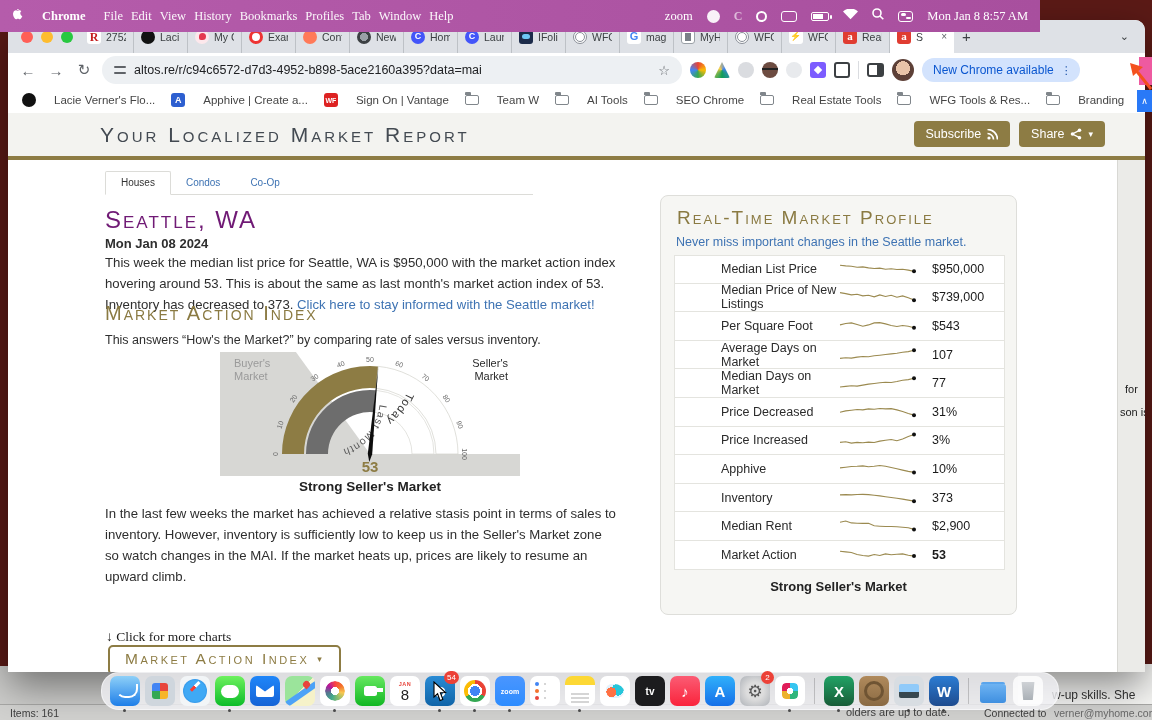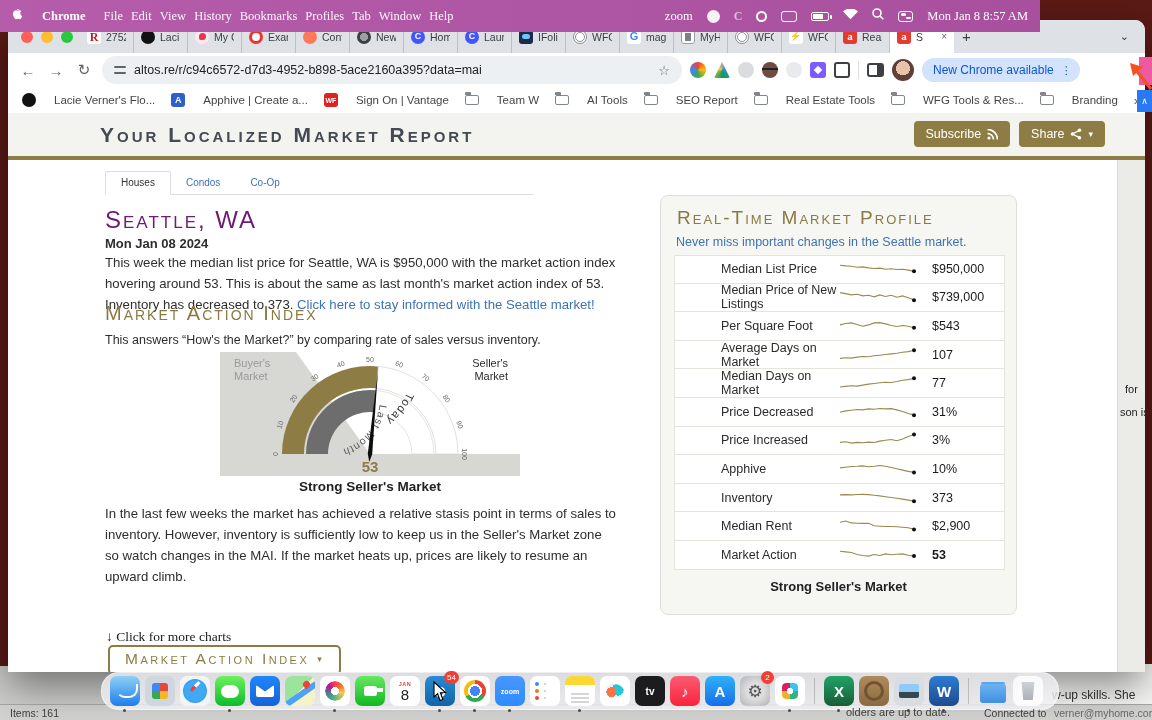--- a/index.html
+++ b/index.html
@@ -99,21 +99,21 @@
   .bfv-blue-a { background:#2d5fd0; }
   .bfv-red-wf { background:#d22; font-size:7px; }
   .bm-right { margin-left:auto; display:flex; align-items:center; gap:12px; padding-right:36px; }
   .bm-chev { font-size:13px; color:#5f6368; }
   .bm-div { width:1px; height:16px; background:#dadce0; }
 
   
   .pagearea { position:absolute; left:0; top:93px; right:0; bottom:0; background:#fff; overflow:hidden; }
   .pheader { position:absolute; left:0; top:0; right:0; height:47px; background:#f3f3f0; border-bottom:4px solid #8d7c44; }
   .ptitle { position:absolute; left:92px; top:10px; font-size:21px; color:#434a52;
-    font-variant:small-caps; letter-spacing:3px; font-weight:700; }
+    font-variant:small-caps; letter-spacing:3px; font-weight:400; }
   .pbtns { position:absolute; right:40px; top:8px; display:flex; gap:9px; }
   .gold-btn { background:#8d7c44; color:#fff; font-size:12.5px; border:none; border-radius:4px;
     height:26px; padding:0 12px; display:flex; align-items:center; gap:6px; font-family:inherit; }
   .caret { font-size:9px; }
 
   .report-tabs { position:absolute; left:97px; top:54px; width:428px; height:28px;
     border-bottom:1px solid #dcdcd8; display:flex; align-items:flex-end; font-size:10px; }
   .rtab { padding:5px 15px 6px; color:#3e73b3; }
   .rtab.active { background:#fff; border:1px solid #dcdcd8; border-bottom:1px solid #fff;
     margin-bottom:-1px; border-radius:2px 2px 0 0; color:#333; }
@@ -425,21 +425,21 @@
           <span class="bmi">
             <span class="bm-folder"></span>
             <span>Team W</span>
           </span>
           <span class="bmi">
             <span class="bm-folder"></span>
             <span>AI Tools</span>
           </span>
           <span class="bmi">
             <span class="bm-folder"></span>
-            <span>SEO Report</span>
+            <span>SEO Chrome</span>
           </span>
           <span class="bmi">
             <span class="bm-folder"></span>
             <span>Real Estate Tools</span>
           </span>
           <span class="bmi">
             <span class="bm-folder"></span>
             <span>WFG Tools &amp; Res...</span>
           </span>
           <span class="bmi">

